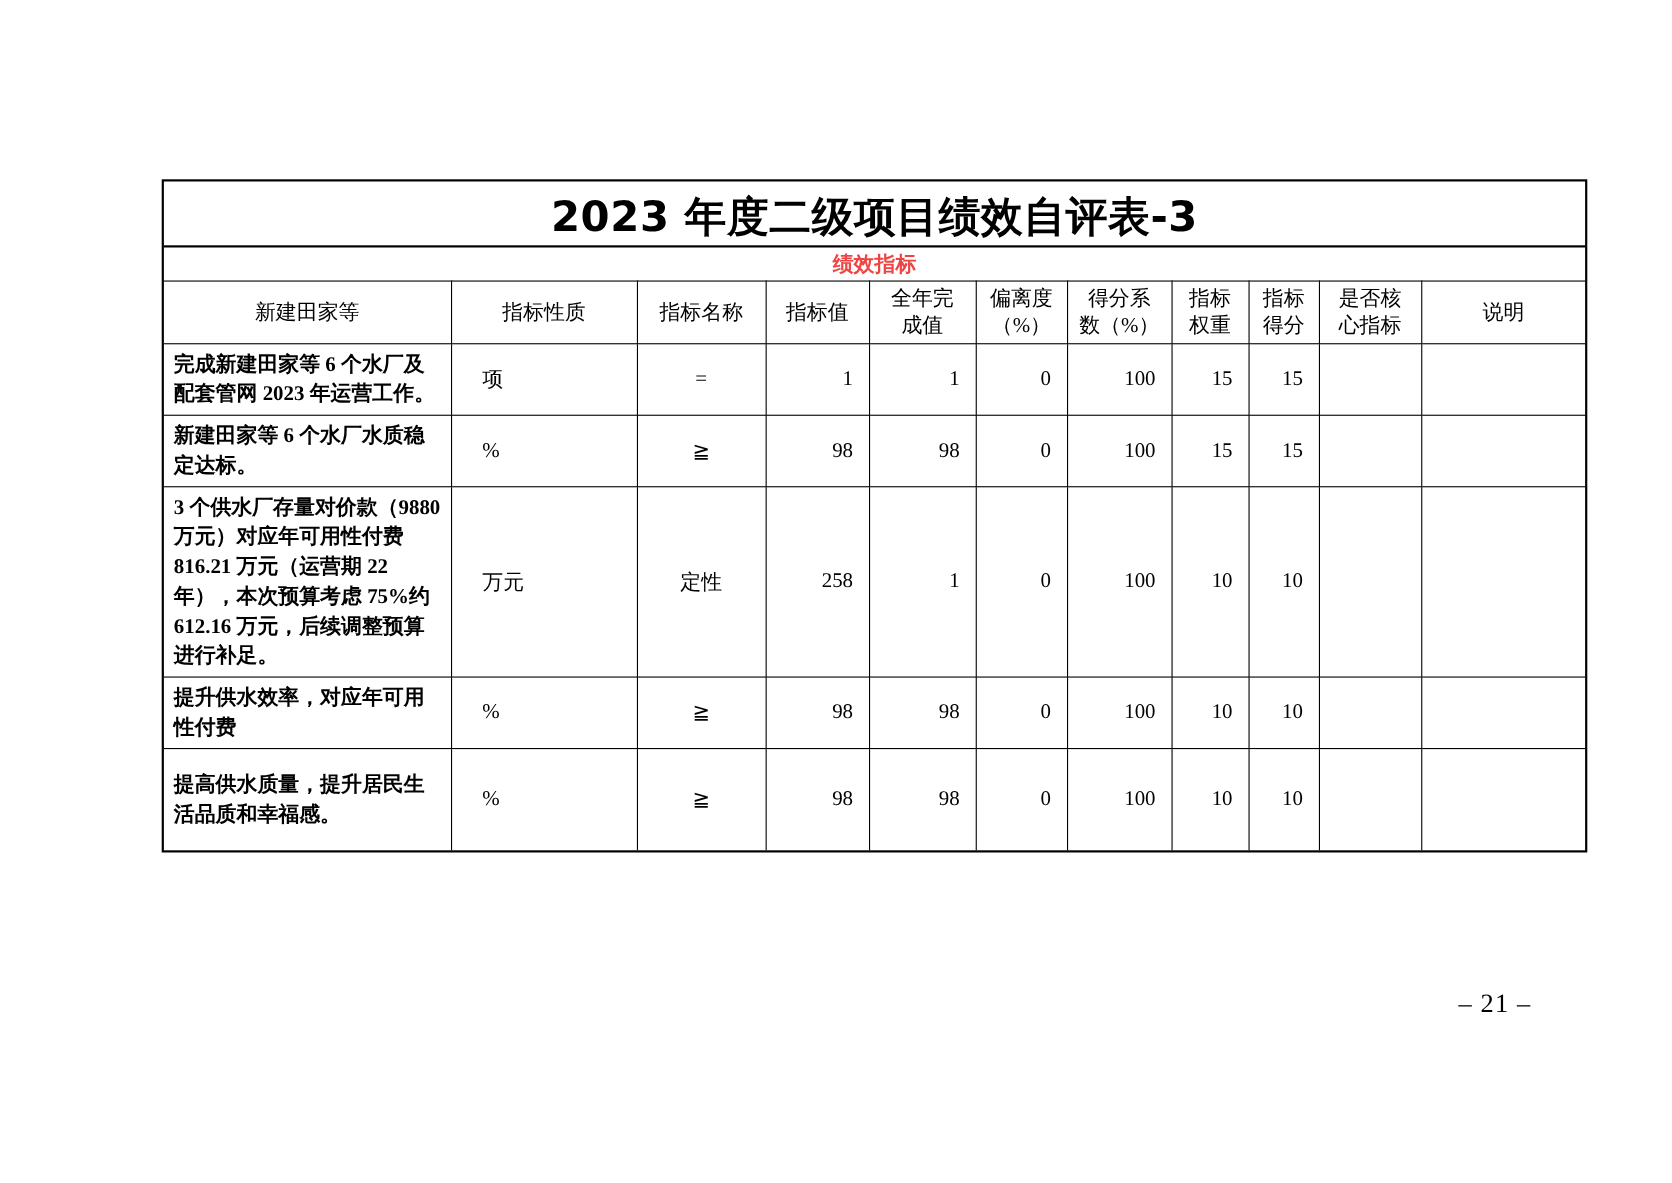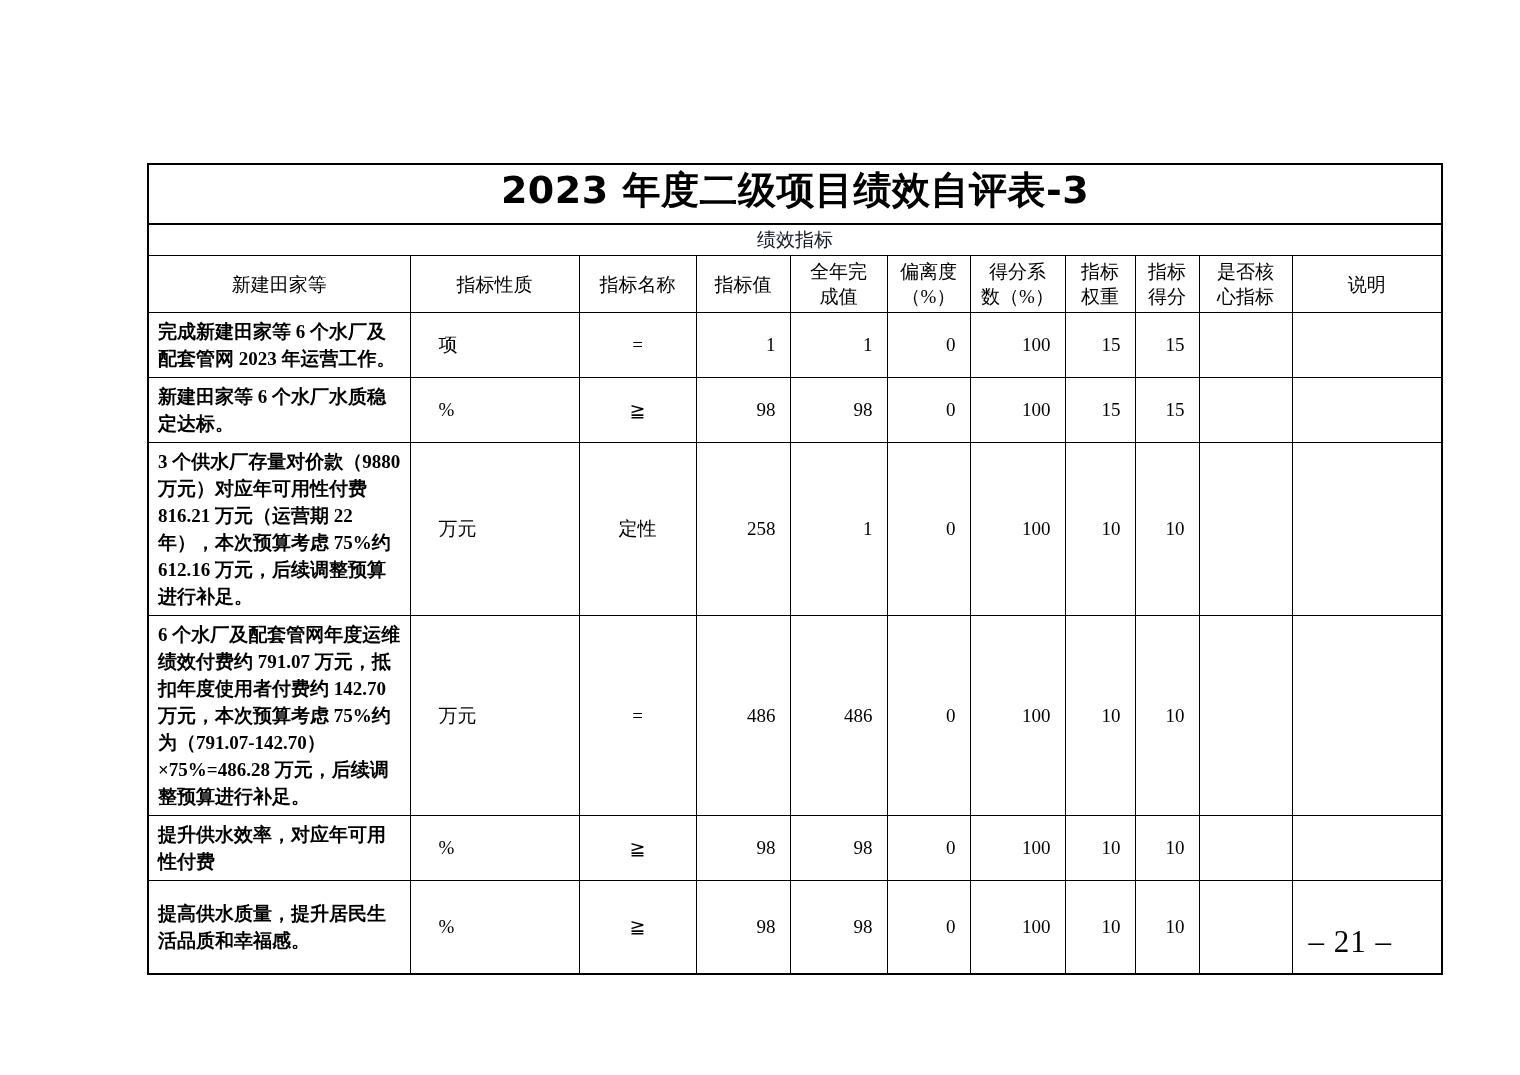--- a/index.html
+++ b/index.html
@@ -18,21 +18,21 @@
     top: 163px;
     width: 1296px;
     box-sizing: border-box;
     border: 2px solid #000;
     background: #fff;
   }
   .title-box {
     height: 58px;
     border-bottom: 2px solid #000;
     display: flex;
-    align-items: flex-start;
+    align-items: flex-end;
     justify-content: center;
   }
   .title-text {
     font-family: "DejaVu Sans", "Liberation Sans", sans-serif;
     font-weight: bold;
     font-size: 38px;
     letter-spacing: 0.5px;
     white-space: nowrap;
   }
   table.grid {
@@ -46,23 +46,24 @@
     font-size: 19px;
     overflow: hidden;
   }
   table.grid td:first-child  { border-left: none; }
   table.grid td:last-child   { border-right: none; }
   table.grid tr:first-child td { border-top: none; }
   table.grid tr:last-child td  { border-bottom: none; }
 
   .section-row td {
     text-align: center;
-    color: #0f172a;
+    color: #ef4444;
     font-size: 18px;
     padding: 2px 0;
+    font-weight: bold;
   }
   .header-row td {
     text-align: center;
     line-height: 25px;
     white-space: pre-line;
     padding: 3px 0;
   }
   td.c-name {
     text-align: left;
     padding: 5px 8px 5px 9px;
@@ -77,23 +78,23 @@
     text-align: center;
     font-size: 20px;
   }
   td.c-num {
     text-align: right;
     padding-right: 14px;
   }
   td.c-empty { }
   .page-number {
     position: absolute;
-    top: 924px;
+    top: 900px;
     right: 128px;
-    font-size: 31px;
+    font-size: 24px;
     letter-spacing: 1px;
   }
 </style>
 </head>
 <body>
 
 <div class="sheet">
   <div class="title-box">
     <span class="title-text">2023 年度二级项目绩效自评表-3</span>
   </div>
@@ -166,33 +167,20 @@
       <td class="c-nature">定性</td>
       <td class="c-num">258</td>
       <td class="c-num">1</td>
       <td class="c-num">0</td>
       <td class="c-num">100</td>
       <td class="c-num">10</td>
       <td class="c-num">10</td>
       <td class="c-empty"></td>
       <td class="c-empty"></td>
     </tr>
-    <tr style="height:195px">
-      <td class="c-name">6 个水厂及配套管网年度运维绩效付费约 791.07 万元，抵扣年度使用者付费约 142.70 万元，本次预算考虑 75%约为（791.07-142.70）×75%=486.28 万元，后续调整预算进行补足。</td>
-      <td class="c-unit">万元</td>
-      <td class="c-nature">=</td>
-      <td class="c-num">486</td>
-      <td class="c-num">486</td>
-      <td class="c-num">0</td>
-      <td class="c-num">100</td>
-      <td class="c-num">10</td>
-      <td class="c-num">10</td>
-      <td class="c-empty"></td>
-      <td class="c-empty"></td>
-    </tr>
     <tr style="height:55px">
       <td class="c-name">提升供水效率，对应年可用性付费</td>
       <td class="c-unit">%</td>
       <td class="c-nature">≧</td>
       <td class="c-num">98</td>
       <td class="c-num">98</td>
       <td class="c-num">0</td>
       <td class="c-num">100</td>
       <td class="c-num">10</td>
       <td class="c-num">10</td>

